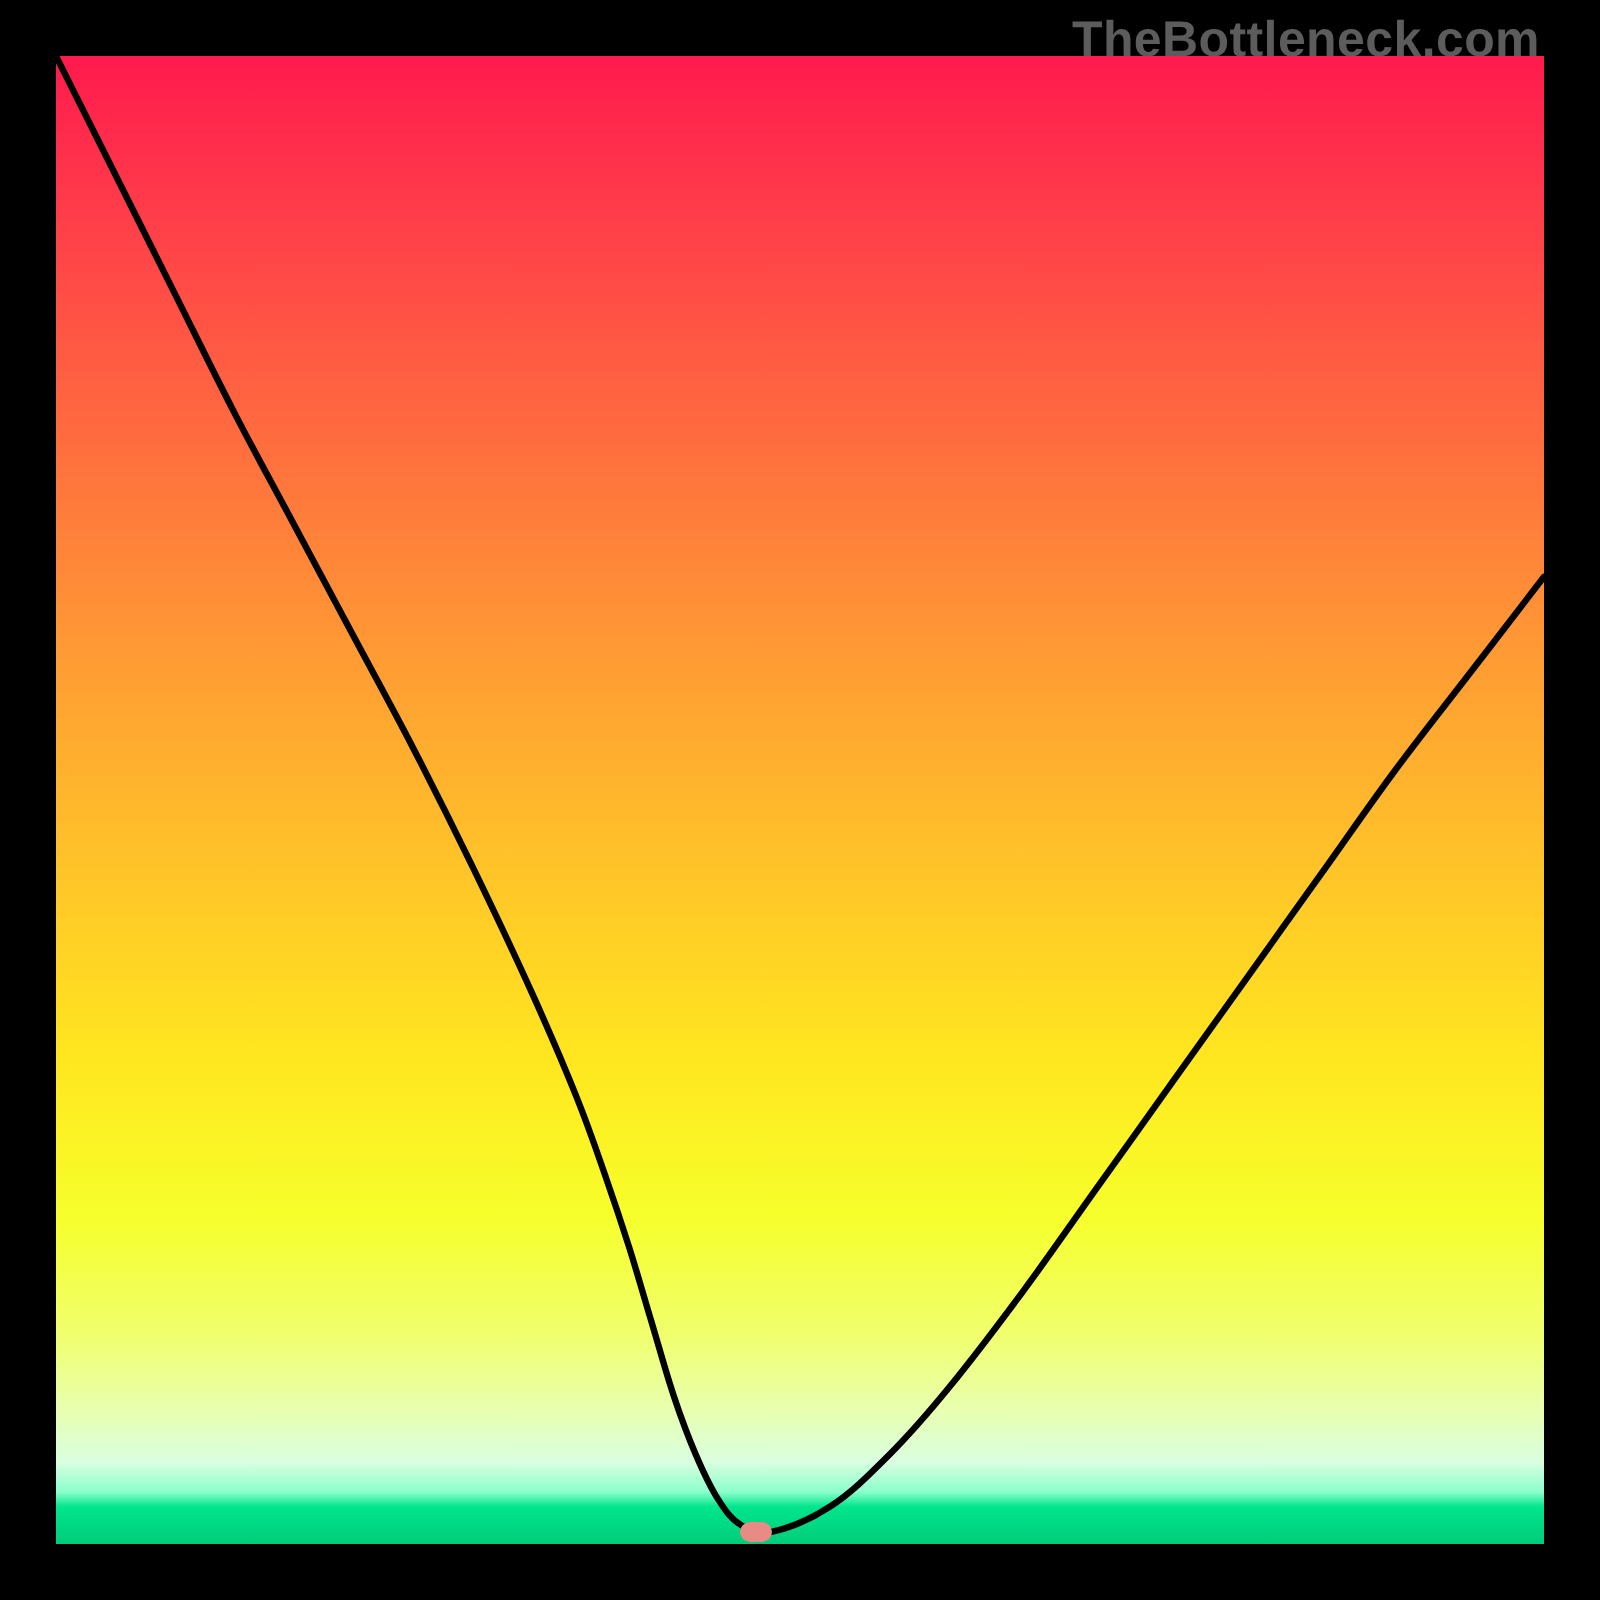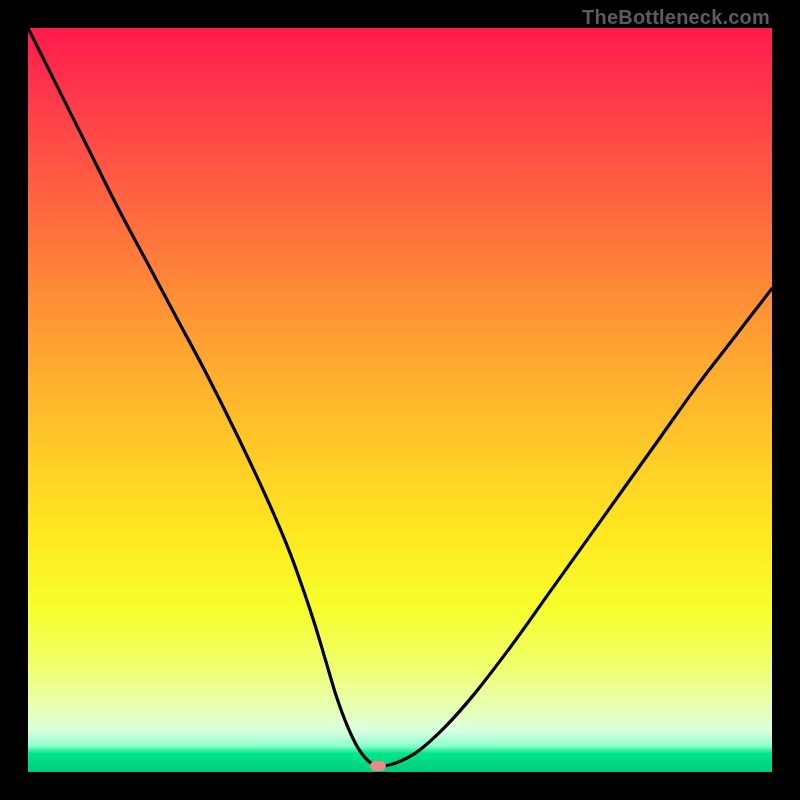--- a/index.html
+++ b/index.html
@@ -38,21 +38,21 @@
       #8bffcc 96.5%,
       #00e68c 97.5%,
       #00cc7a 100%
     );
   }
   .watermark {
     position: absolute;
     top: 6px;
     right: 30px;
     color: #5c5c5c;
-    font-size: 20px;
+    font-size: 25px;
     font-weight: 600;
     letter-spacing: 0.2px;
     user-select: none;
   }
   svg.curve {
     position: absolute;
     left: 0;
     top: 0;
     width: 744px;
     height: 744px;

